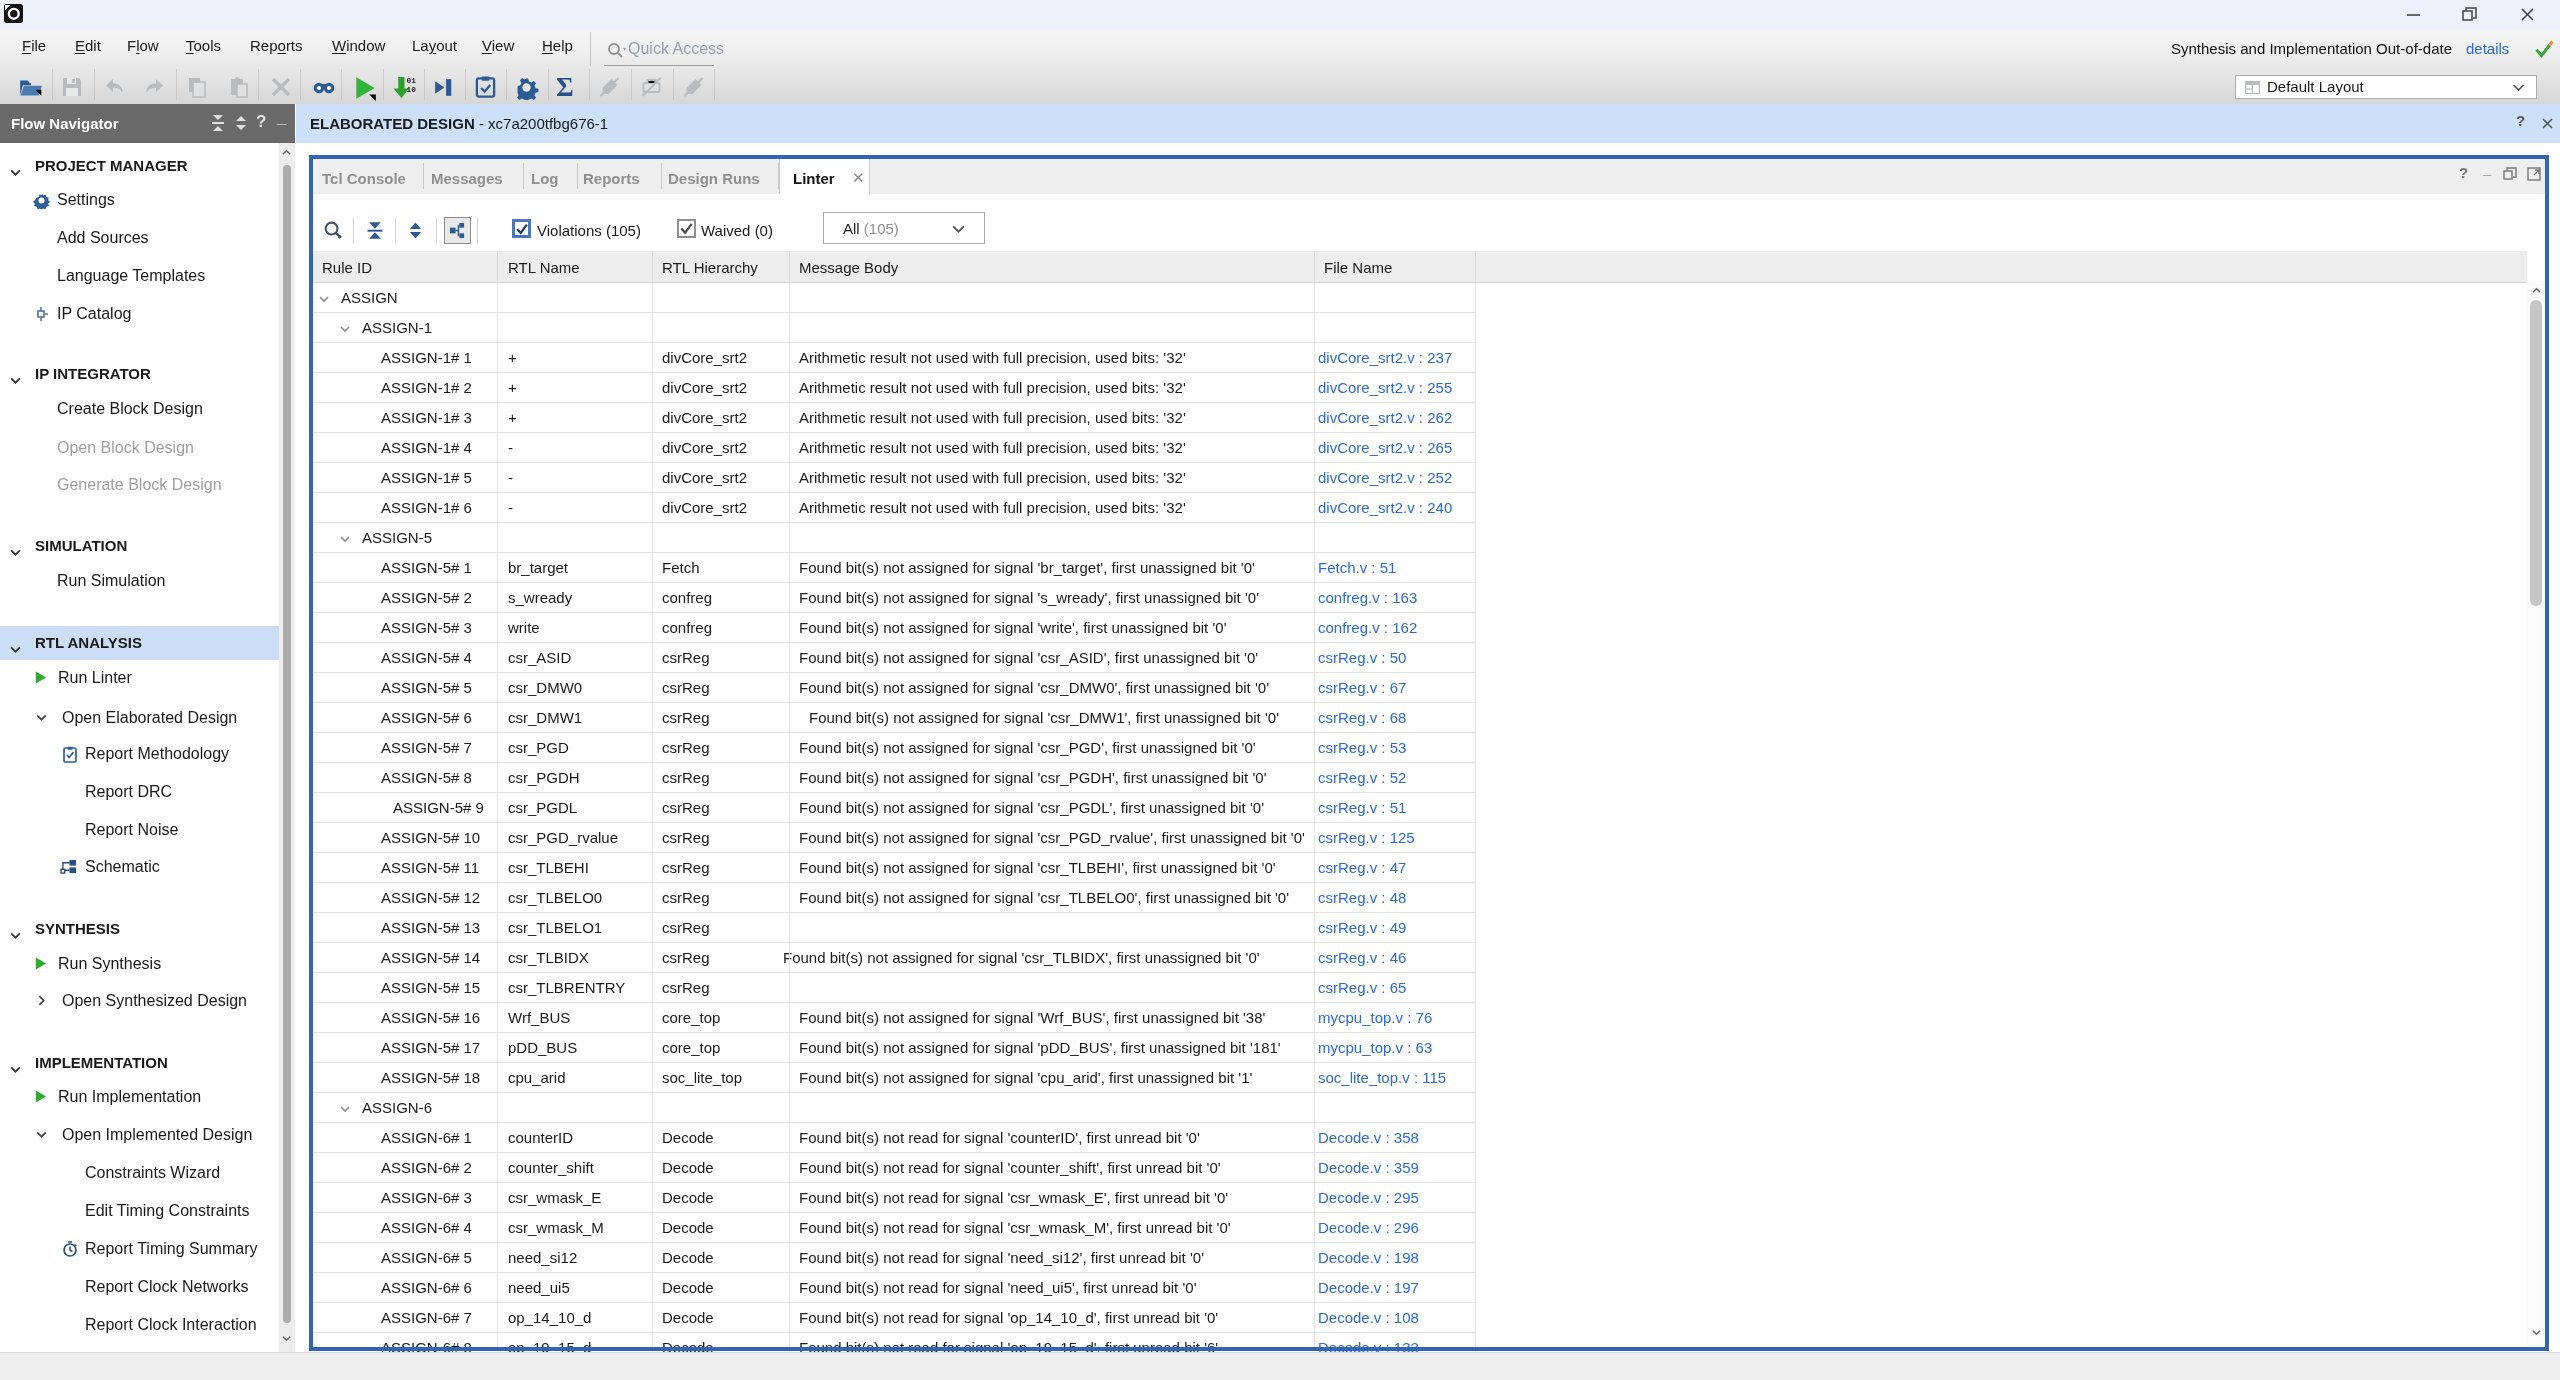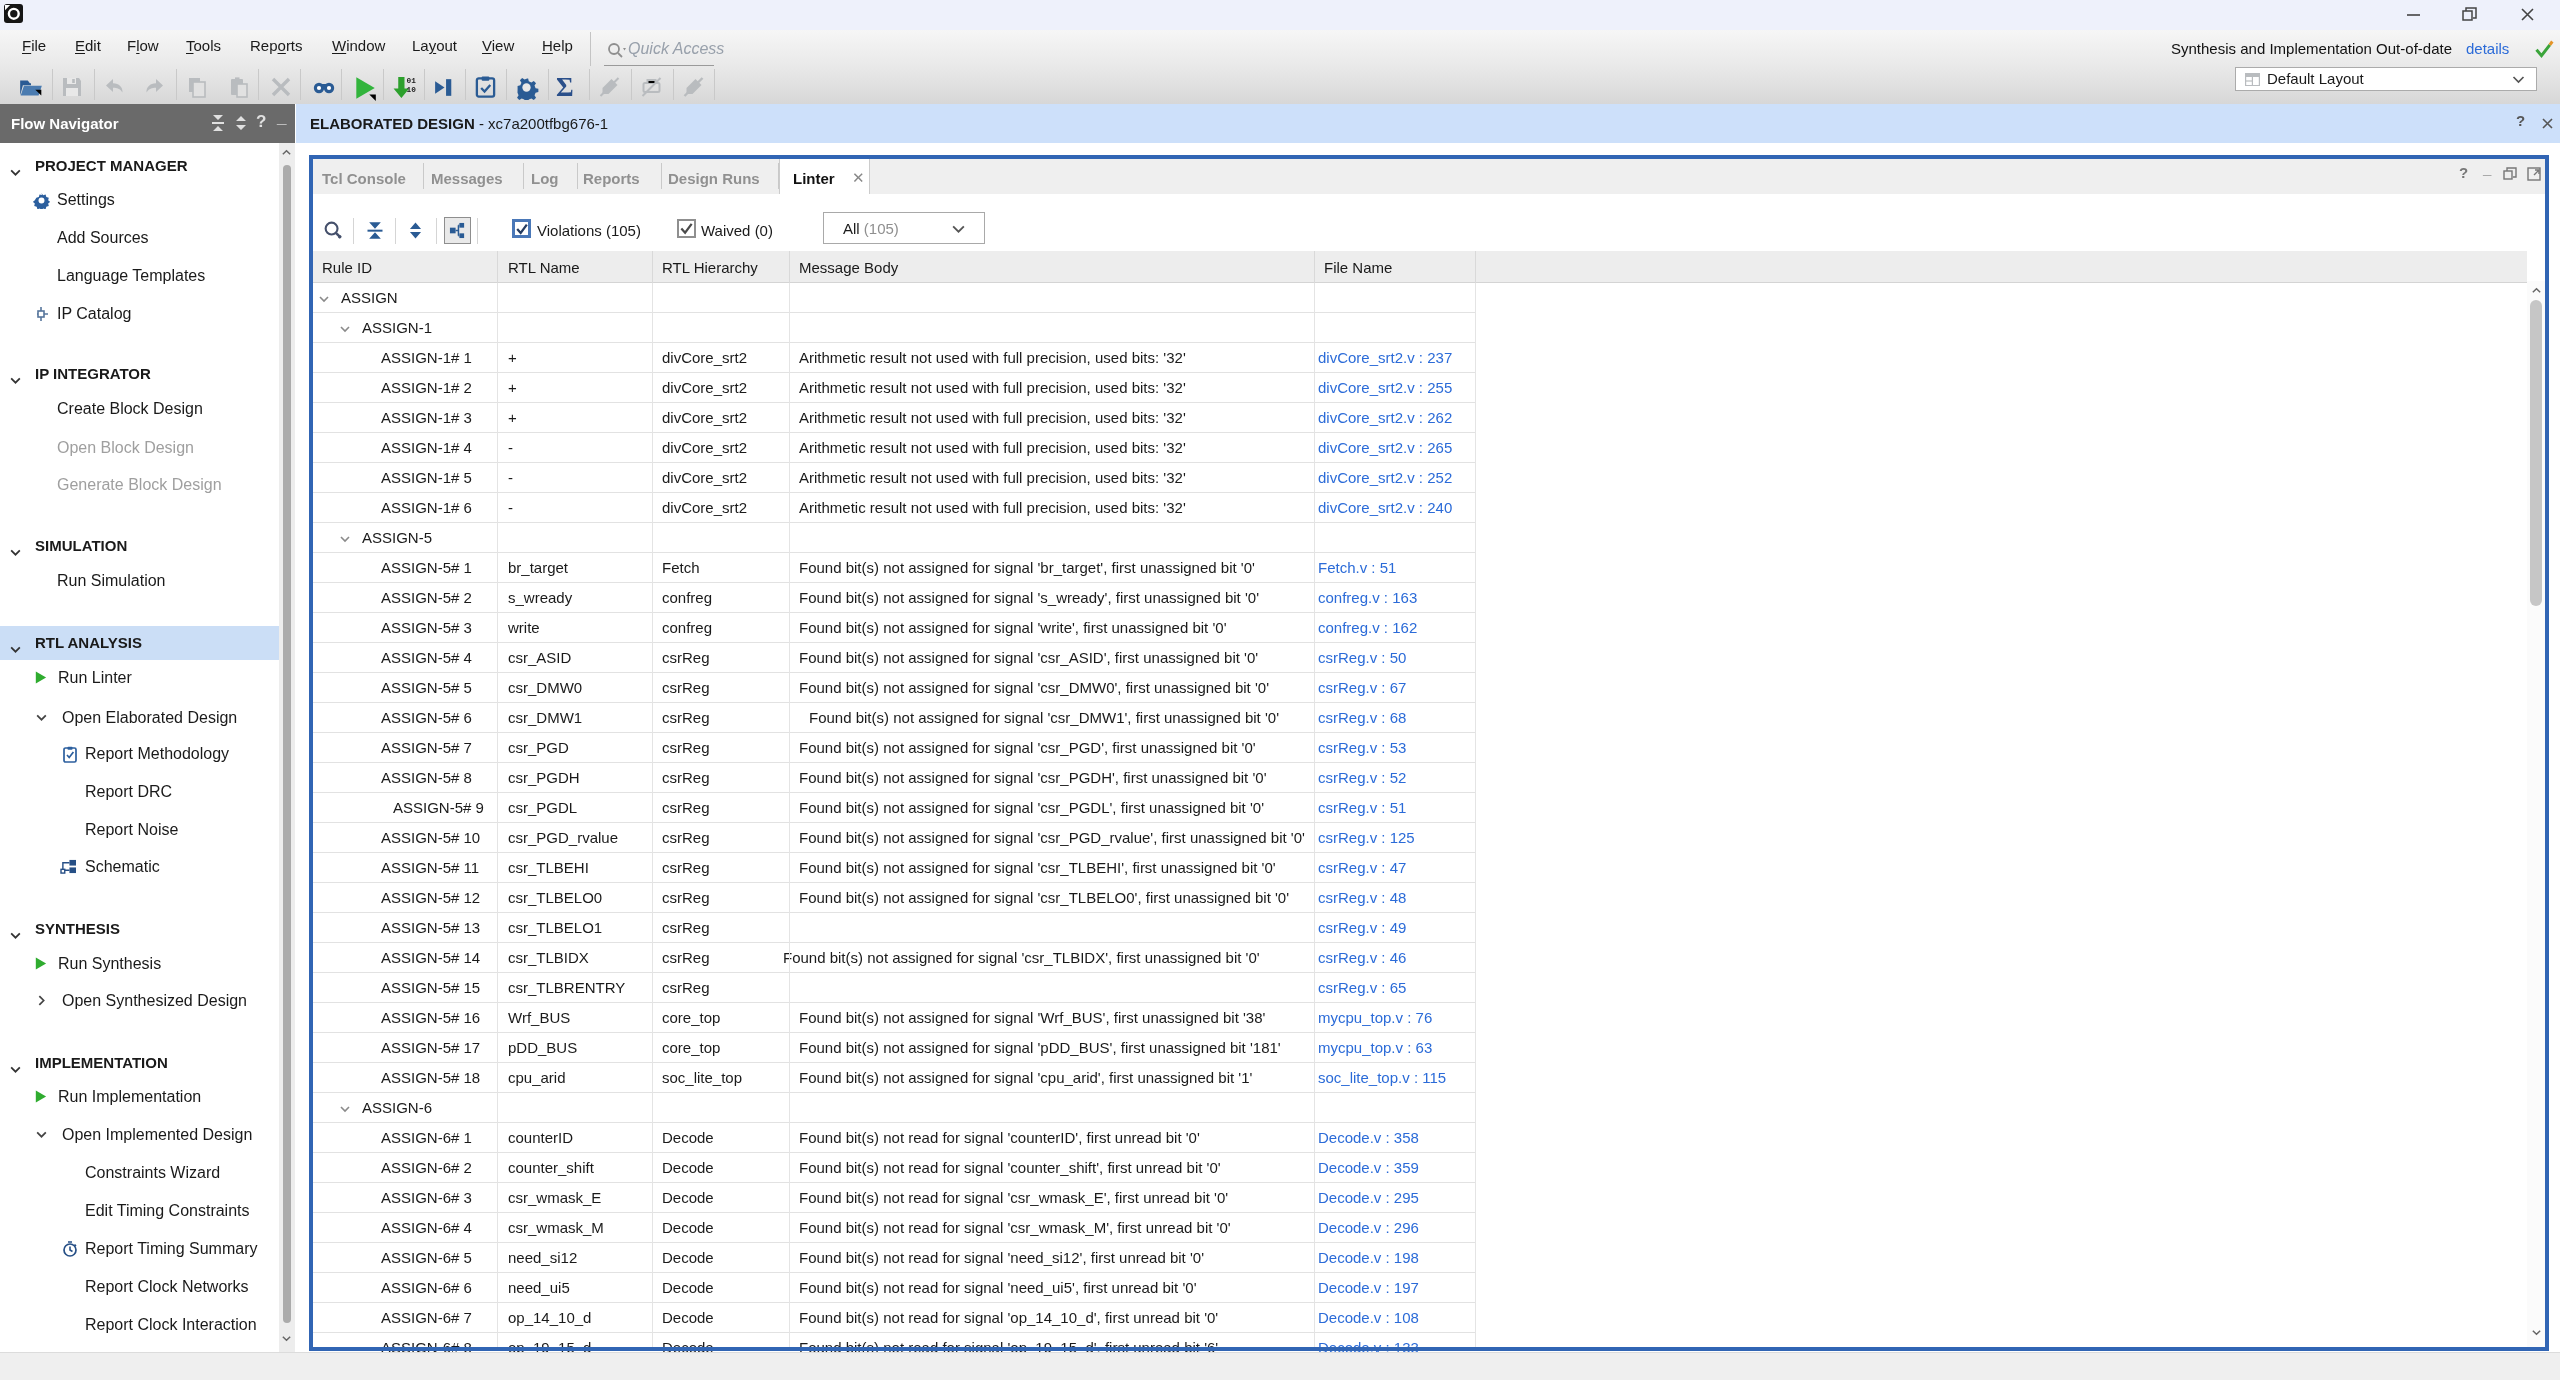--- a/index.html
+++ b/index.html
@@ -9,23 +9,23 @@
 #vlogo { position:absolute; left:4px; top:4px; width:19px; height:19px; background:#151515; border-radius:3px; }
 #vlogo svg { position:absolute; left:0; top:0; }
 .winbtn { position:absolute; top:0; width:17px; height:17px; }
 
 #menubar { position:absolute; left:0; top:30px; width:2560px; height:36px; background:linear-gradient(#f6f6f6,#e9e9e9); }
 .mi { position:absolute; top:7px; font-size:15px; color:#1a1a1a; }
 .mi u { text-decoration:underline; text-underline-offset:2px; }
 #toolbar { position:absolute; left:0; top:66px; width:2560px; height:38px; background:linear-gradient(#e9e9e9,#d7d7d7); }
 .tbi { position:absolute; top:9px; width:26px; height:26px; }
 .tsep { position:absolute; top:3px; height:31px; width:1px; background:#c9c9c9; }
-#deflay { position:absolute; left:2235px; top:1px; width:302px; height:24px; background:#fff; border:1px solid #ababab; font-size:15px; }
+#deflay { position:absolute; left:2235px; top:9px; width:302px; height:24px; background:#fff; border:1px solid #ababab; font-size:15px; }
 #qsep { position:absolute; left:590px; top:2px; width:1px; height:38px; background:#c4c4c4; }
-#qa { position:absolute; left:604px; top:8px; width:110px; height:28px; border-bottom:1px solid #9a9a9a;font-style:italic; }
+#qa { position:absolute; left:604px; top:8px; width:110px; height:28px; border-bottom:1px solid #9a9a9a; }
 #qa .ph { position:absolute; left:24px; top:2px; color:#98a0ab; font-size:16px; white-space:nowrap; }
 
 #navhead { position:absolute; left:0; top:104px; width:295px; height:39px; background:#6a6a6a; color:#fff; }
 #navhead .t { position:absolute; left:11px; top:11px; font-weight:bold; font-size:15px; }
 #elab { position:absolute; left:296px; top:104px; width:2264px; height:39px; background:#cde0fa; }
 #elab .t { position:absolute; left:14px; top:11px; font-size:15px; }
 
 #nav { position:absolute; left:0; top:143px; width:295px; height:1209px; background:#ffffff; }
 #navsb { position:absolute; left:279px; top:143px; width:16px; height:1209px; background:#ededed; }
 #navsb .thumb { position:absolute; left:4px; top:22px; width:8px; height:1158px; background:#ababab; border-radius:4px; }

